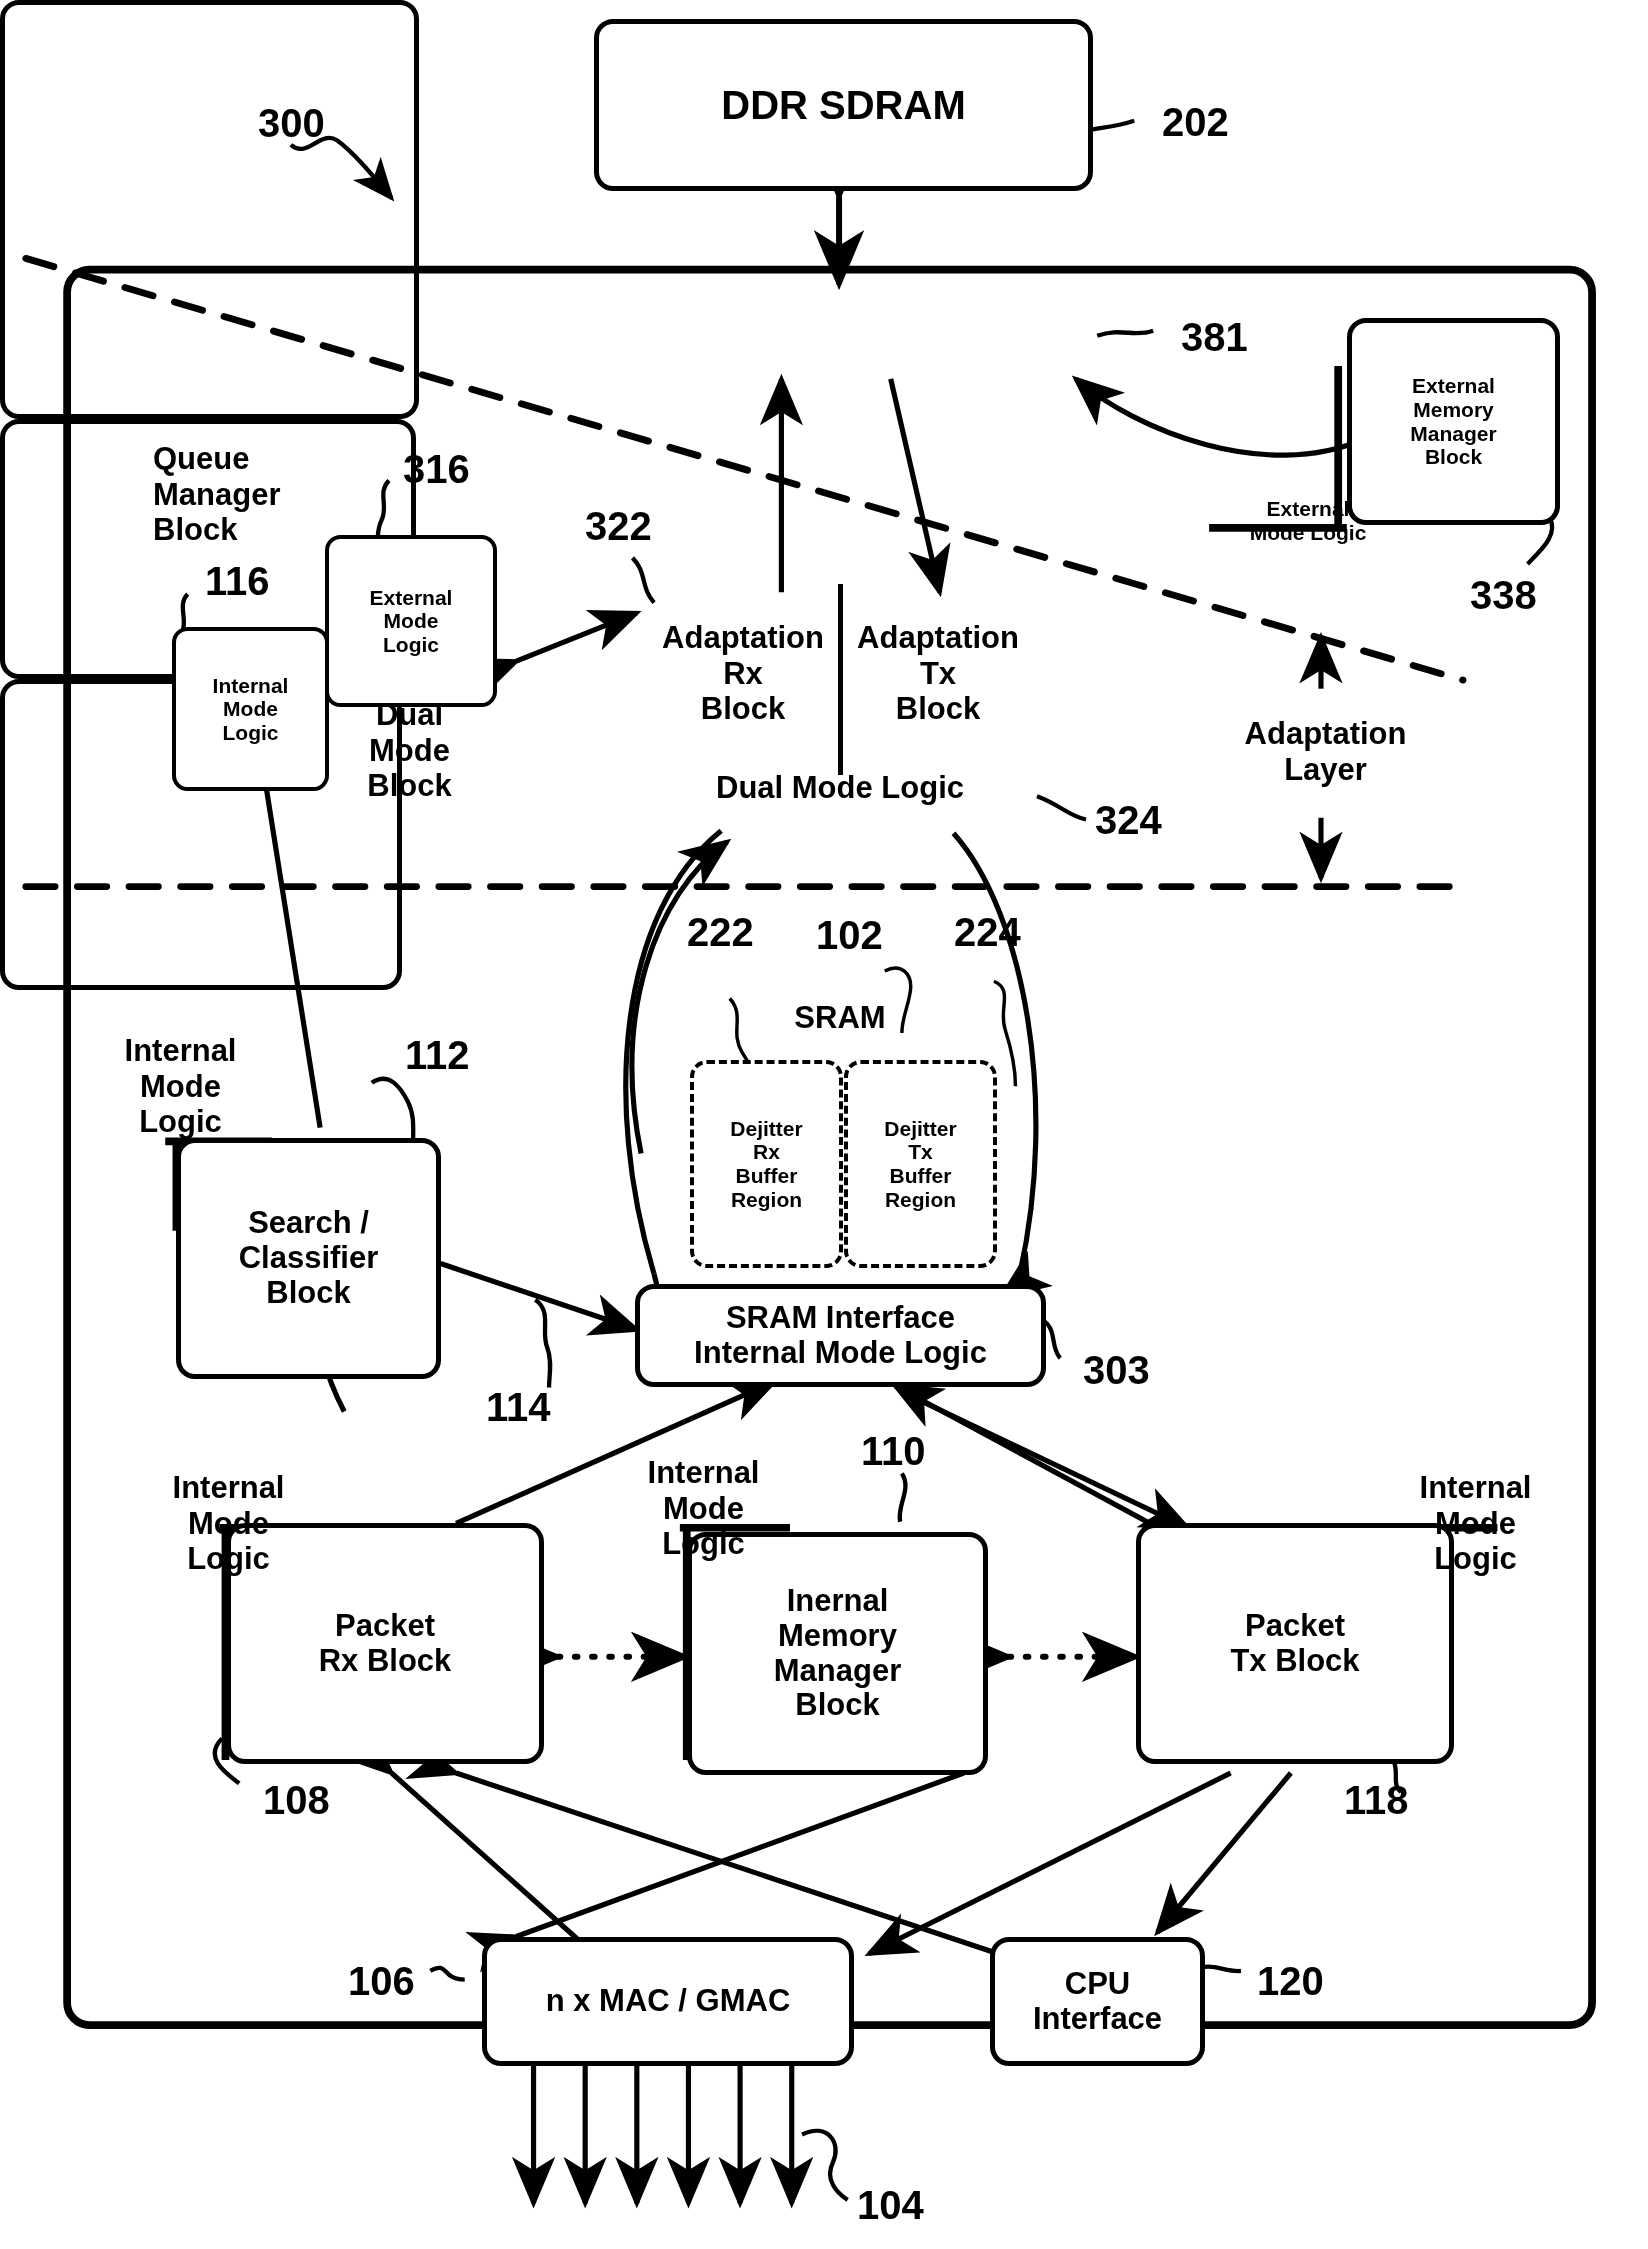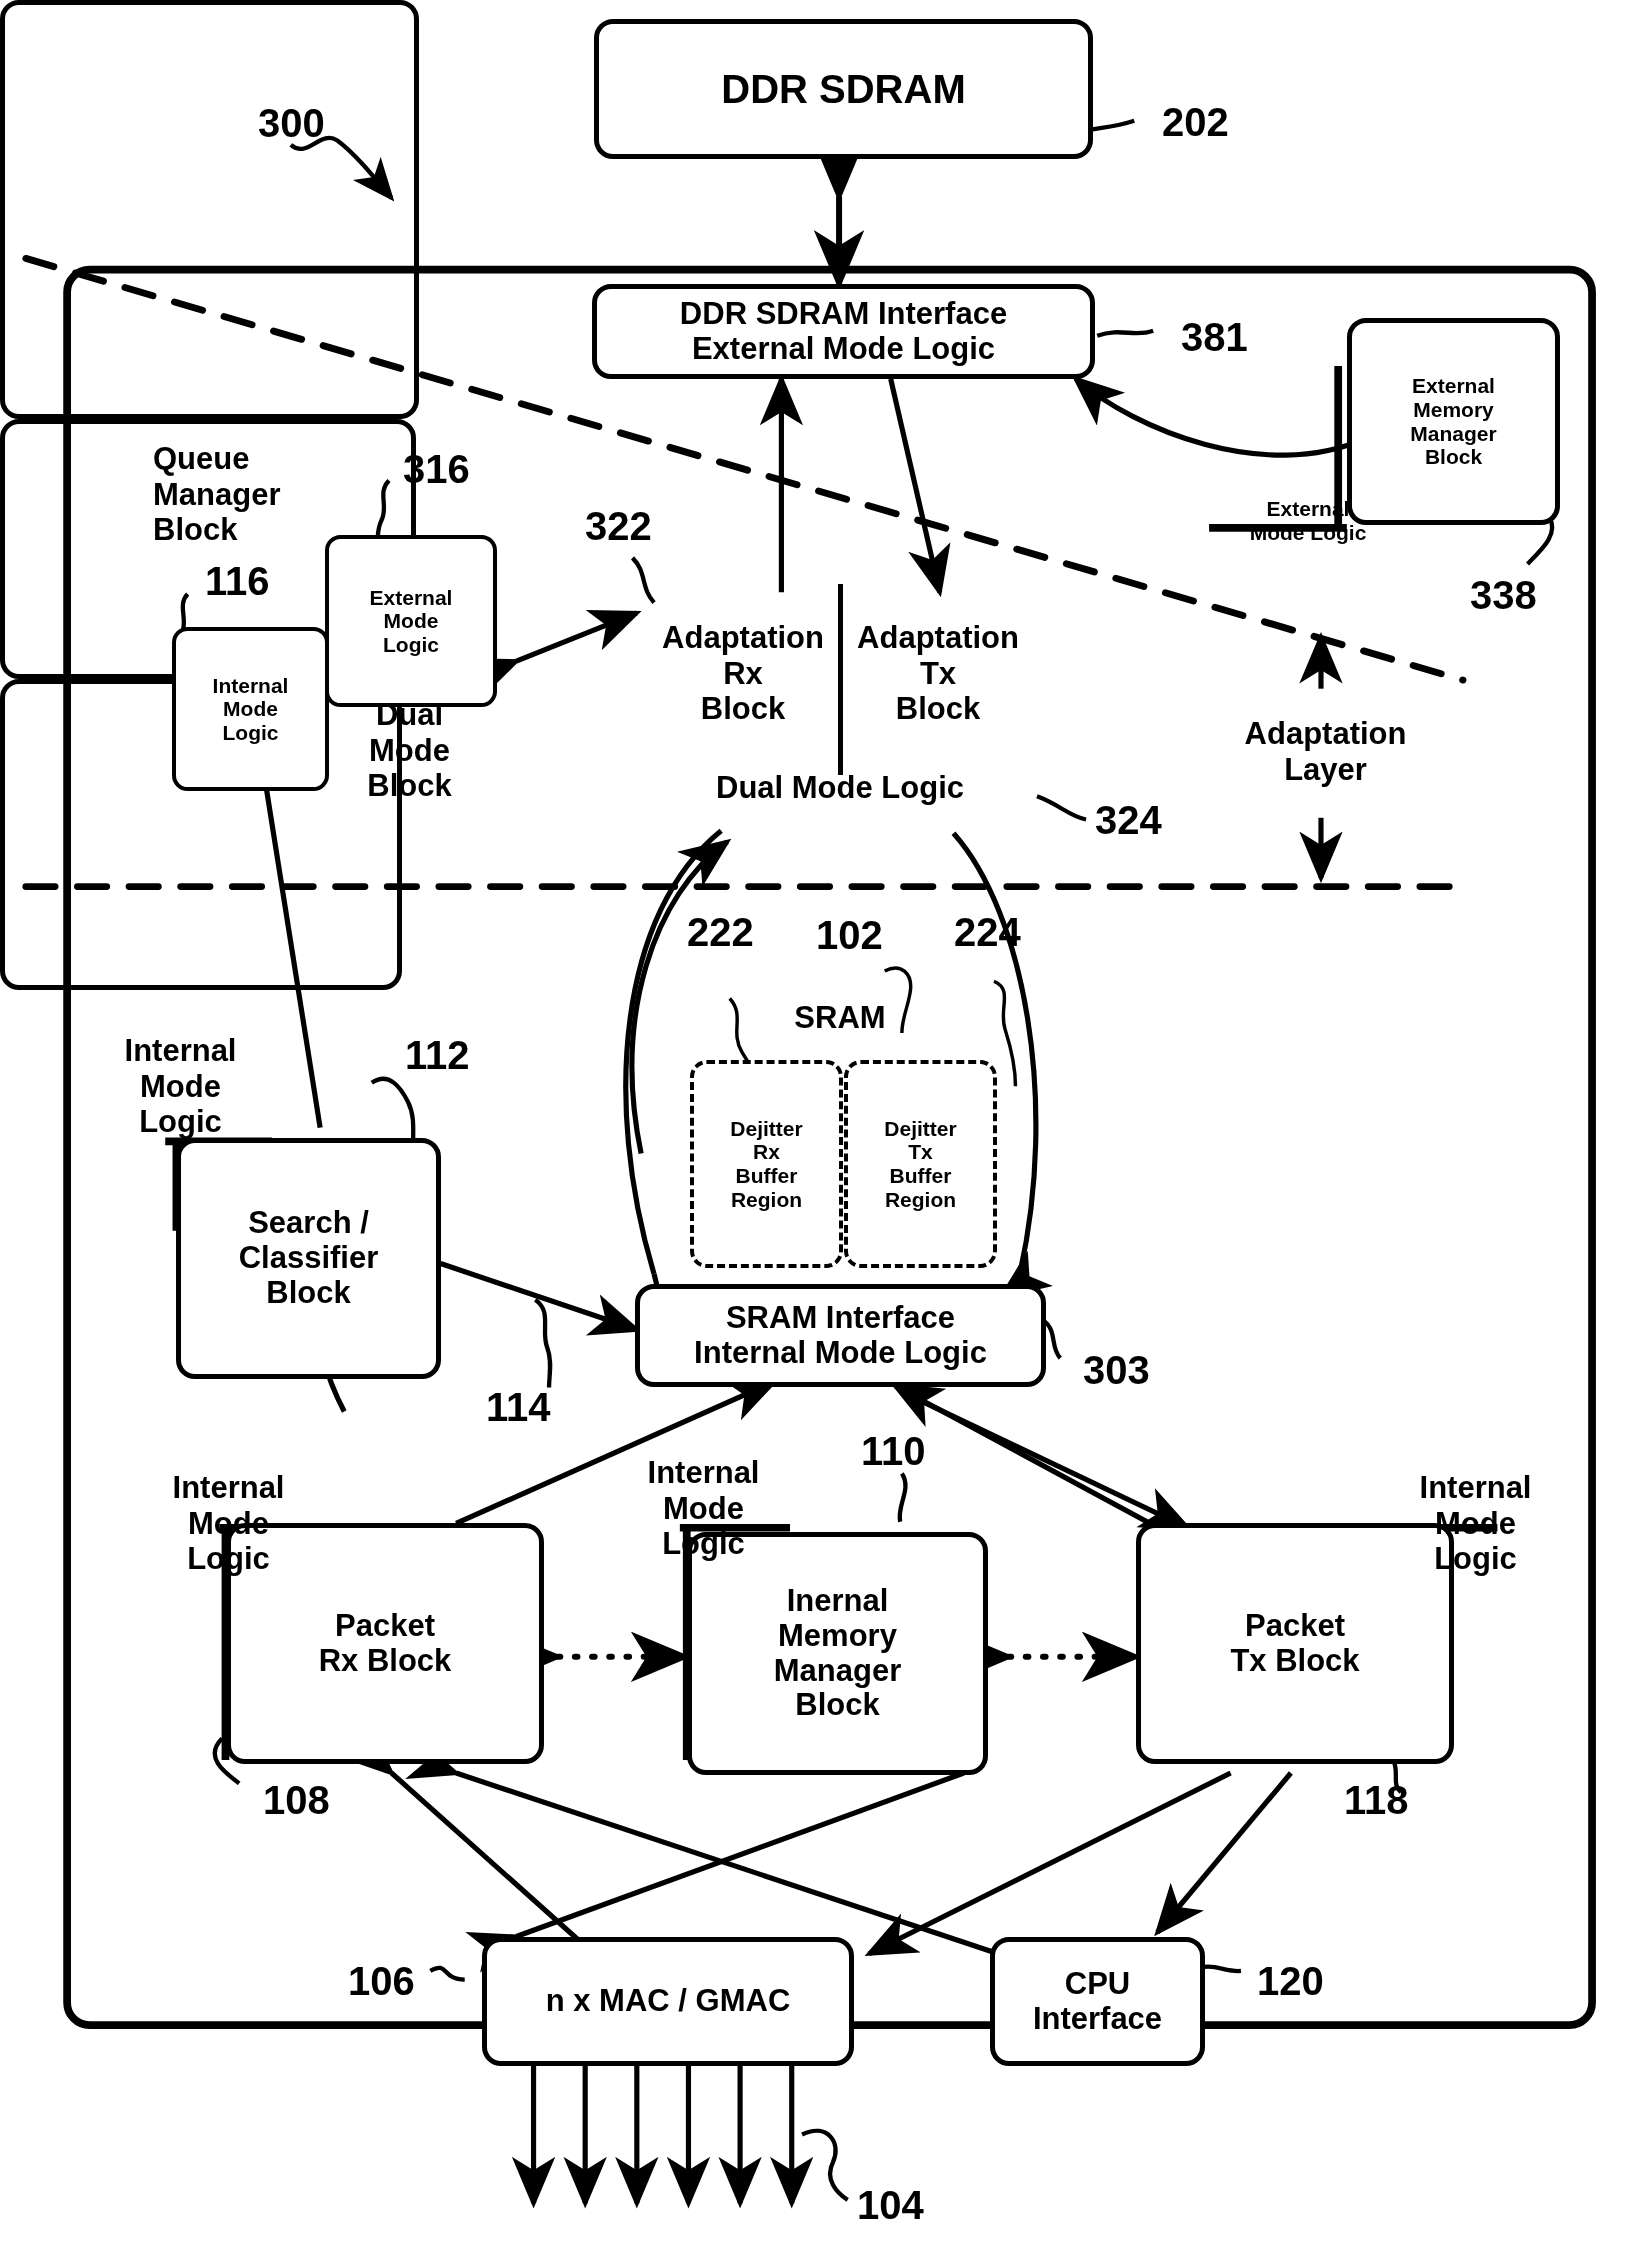--- a/index.html
+++ b/index.html
@@ -145,29 +145,25 @@
 
     <line x1="1610" y1="1775" x2="1740" y2="1775" stroke="#000" stroke-width="9"></line>
     <line x1="1618" y1="1775" x2="1618" y2="2045" stroke="#000" stroke-width="9"></line>
 
     <line x1="1405" y1="613" x2="1565" y2="613" stroke="#000" stroke-width="9"></line>
     <line x1="1555" y1="613" x2="1555" y2="425" stroke="#000" stroke-width="9"></line>
   </svg>
 
   <div class="num f40" style="left:258px;top:103px;">300</div>
 
-  <div class="node rbox f40" style="left:594px;top:19px;width:499px;height:140px;">
+  <div class="node rbox f40" style="left:594px;top:19px;width:499px;height:172px;">
     <span>DDR SDRAM</span>
   </div>
   <div class="num f40" style="left:1162px;top:102px;">202</div>
 
-  <div class="node rbox f36" style="left:592px;top:284px;width:503px;height:95px;flex-direction:column;">
-    <span>DDR SDRAM Interface</span>
-    <span>External Mode Logic</span>
-  </div>
   <div class="num f40" style="left:1181px;top:317px;">381</div>
 
   <div class="node rbox f34 pre" style="left:1347px;top:318px;width:213px;height:207px;white-space:pre-line;">
     <span>External
 Memory
 Manager
 Block</span>
   </div>
   <div class="lbl f34" style="left:1196px;top:497px;width:224px;white-space:pre-line;">External
 Mode Logic</div>

